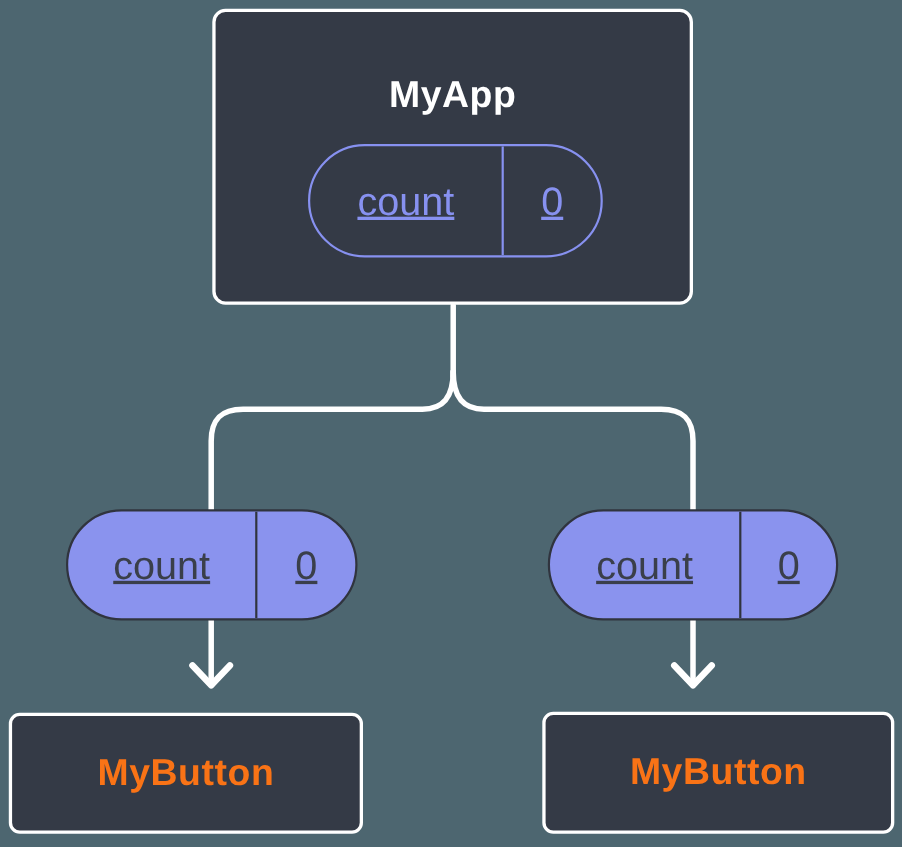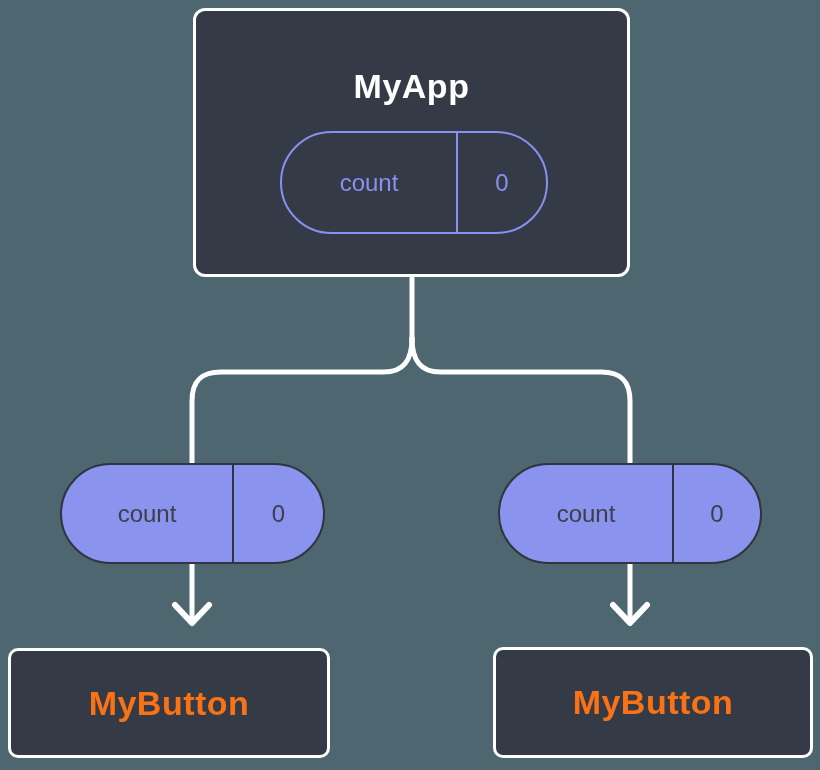--- a/index.html
+++ b/index.html
@@ -54,21 +54,22 @@
     display: flex;
     align-items: stretch;
     box-sizing: border-box;
     border-radius: 999px;
     overflow: hidden;
   }
   .pill .cell {
     display: flex;
     align-items: center;
     justify-content: center;
-    font-size: 24px;
+    font-size: 36px;
+    text-decoration: underline;
   }
   .pill .cell-key { flex: none; }
   .pill .cell-value { flex: 1; }
   .pill-outline {
     position: absolute;
     left: 84px; top: 120px;
     width: 268px; height: 103px;
     border: 2px solid var(--accent-purple, #8791F0);
     color: var(--accent-purple, #8791F0);
     background: transparent;

